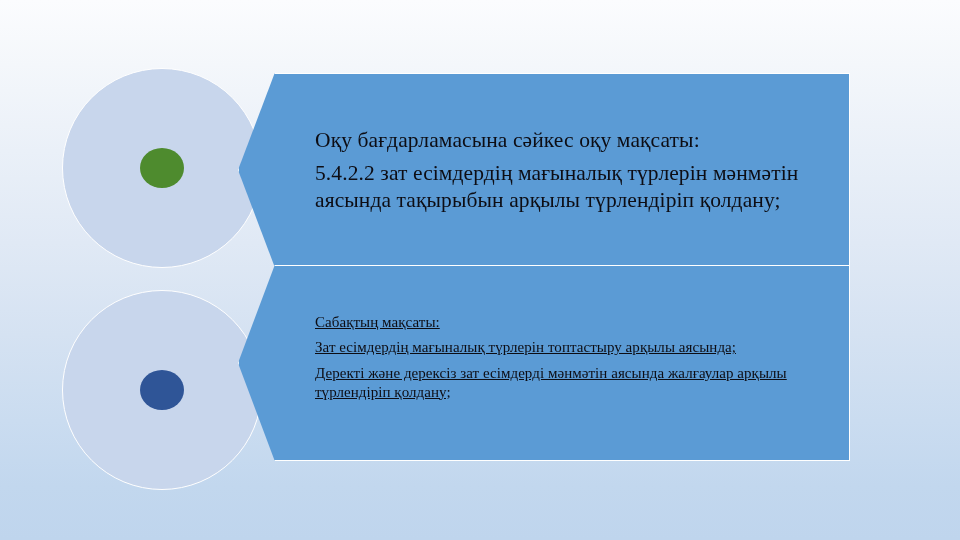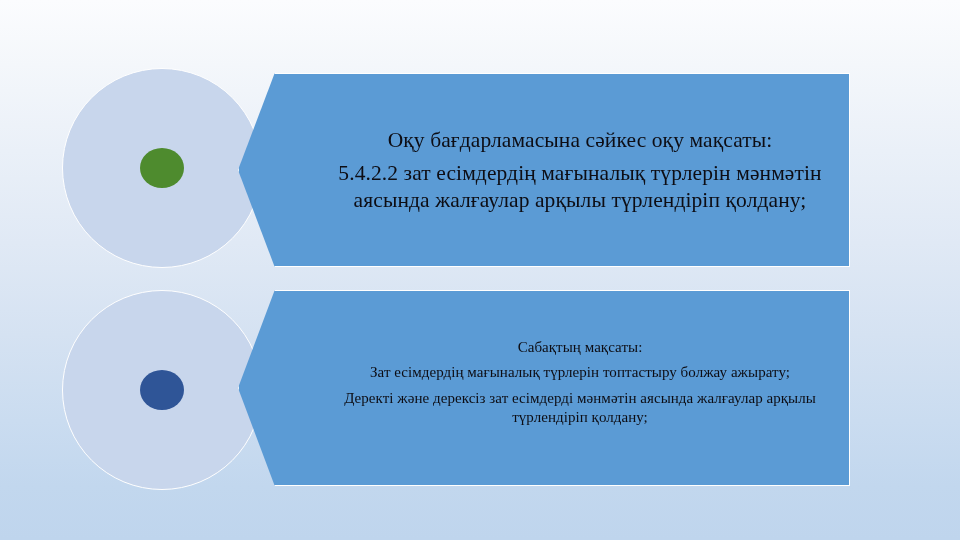--- a/index.html
+++ b/index.html
@@ -70,28 +70,29 @@
   }
 
   #chevron-one {
     left: 238px;
     top: 73px;
     width: 612px;
     height: 194px;
   }
   #chevron-two {
     left: 238px;
-    top: 290px;
+    top: 265px;
     width: 612px;
     height: 196px;
+    text-decoration: underline;
   }
 
   .chev-inner {
     padding: 0 4px 0 76px;
-    text-align: center;
+    text-align: left;
   }
 
   .para-a {
     font-size: 21.5px;
     line-height: 1.22;
     margin: 0 0 7px 0;
     letter-spacing: 0.1px;
   }
   .para-a:last-child { margin-bottom: 0; }
 
@@ -109,30 +110,30 @@
 <div id="slide">
 
   <div class="circle-group" id="circle-one">
     <div class="outer-circle"></div>
     <div class="inner-dot" id="dot-green" style="background: rgb(78, 139, 46);"></div>
   </div>
 
   <div class="chevron" id="chevron-one">
     <div class="chev-inner">
       <p class="para-a">Оқу бағдарламасына сәйкес оқу мақсаты:</p>
-      <p class="para-a">5.4.2.2 зат есімдердің мағыналық түрлерін мәнмәтін аясында жалғаулар арқылы түрлендіріп қолдану;</p>
+      <p class="para-a">5.4.2.2 зат есімдердің мағыналық түрлерін мәнмәтін аясында тақырыбын арқылы түрлендіріп қолдану;</p>
     </div>
   </div>
 
   <div class="circle-group" id="circle-two">
     <div class="outer-circle"></div>
     <div class="inner-dot" id="dot-blue" style="background: rgb(47, 85, 151);"></div>
   </div>
 
   <div class="chevron" id="chevron-two">
     <div class="chev-inner">
       <p class="para-b">Сабақтың мақсаты:</p>
-      <p class="para-b">Зат есімдердің мағыналық түрлерін топтастыру болжау ажырату;</p>
+      <p class="para-b">Зат есімдердің мағыналық түрлерін топтастыру арқылы аясында;</p>
       <p class="para-b">Деректі және дерексіз зат есімдерді мәнмәтін аясында жалғаулар арқылы түрлендіріп қолдану;</p>
     </div>
   </div>
 
 </div>
 
 </body></html>

